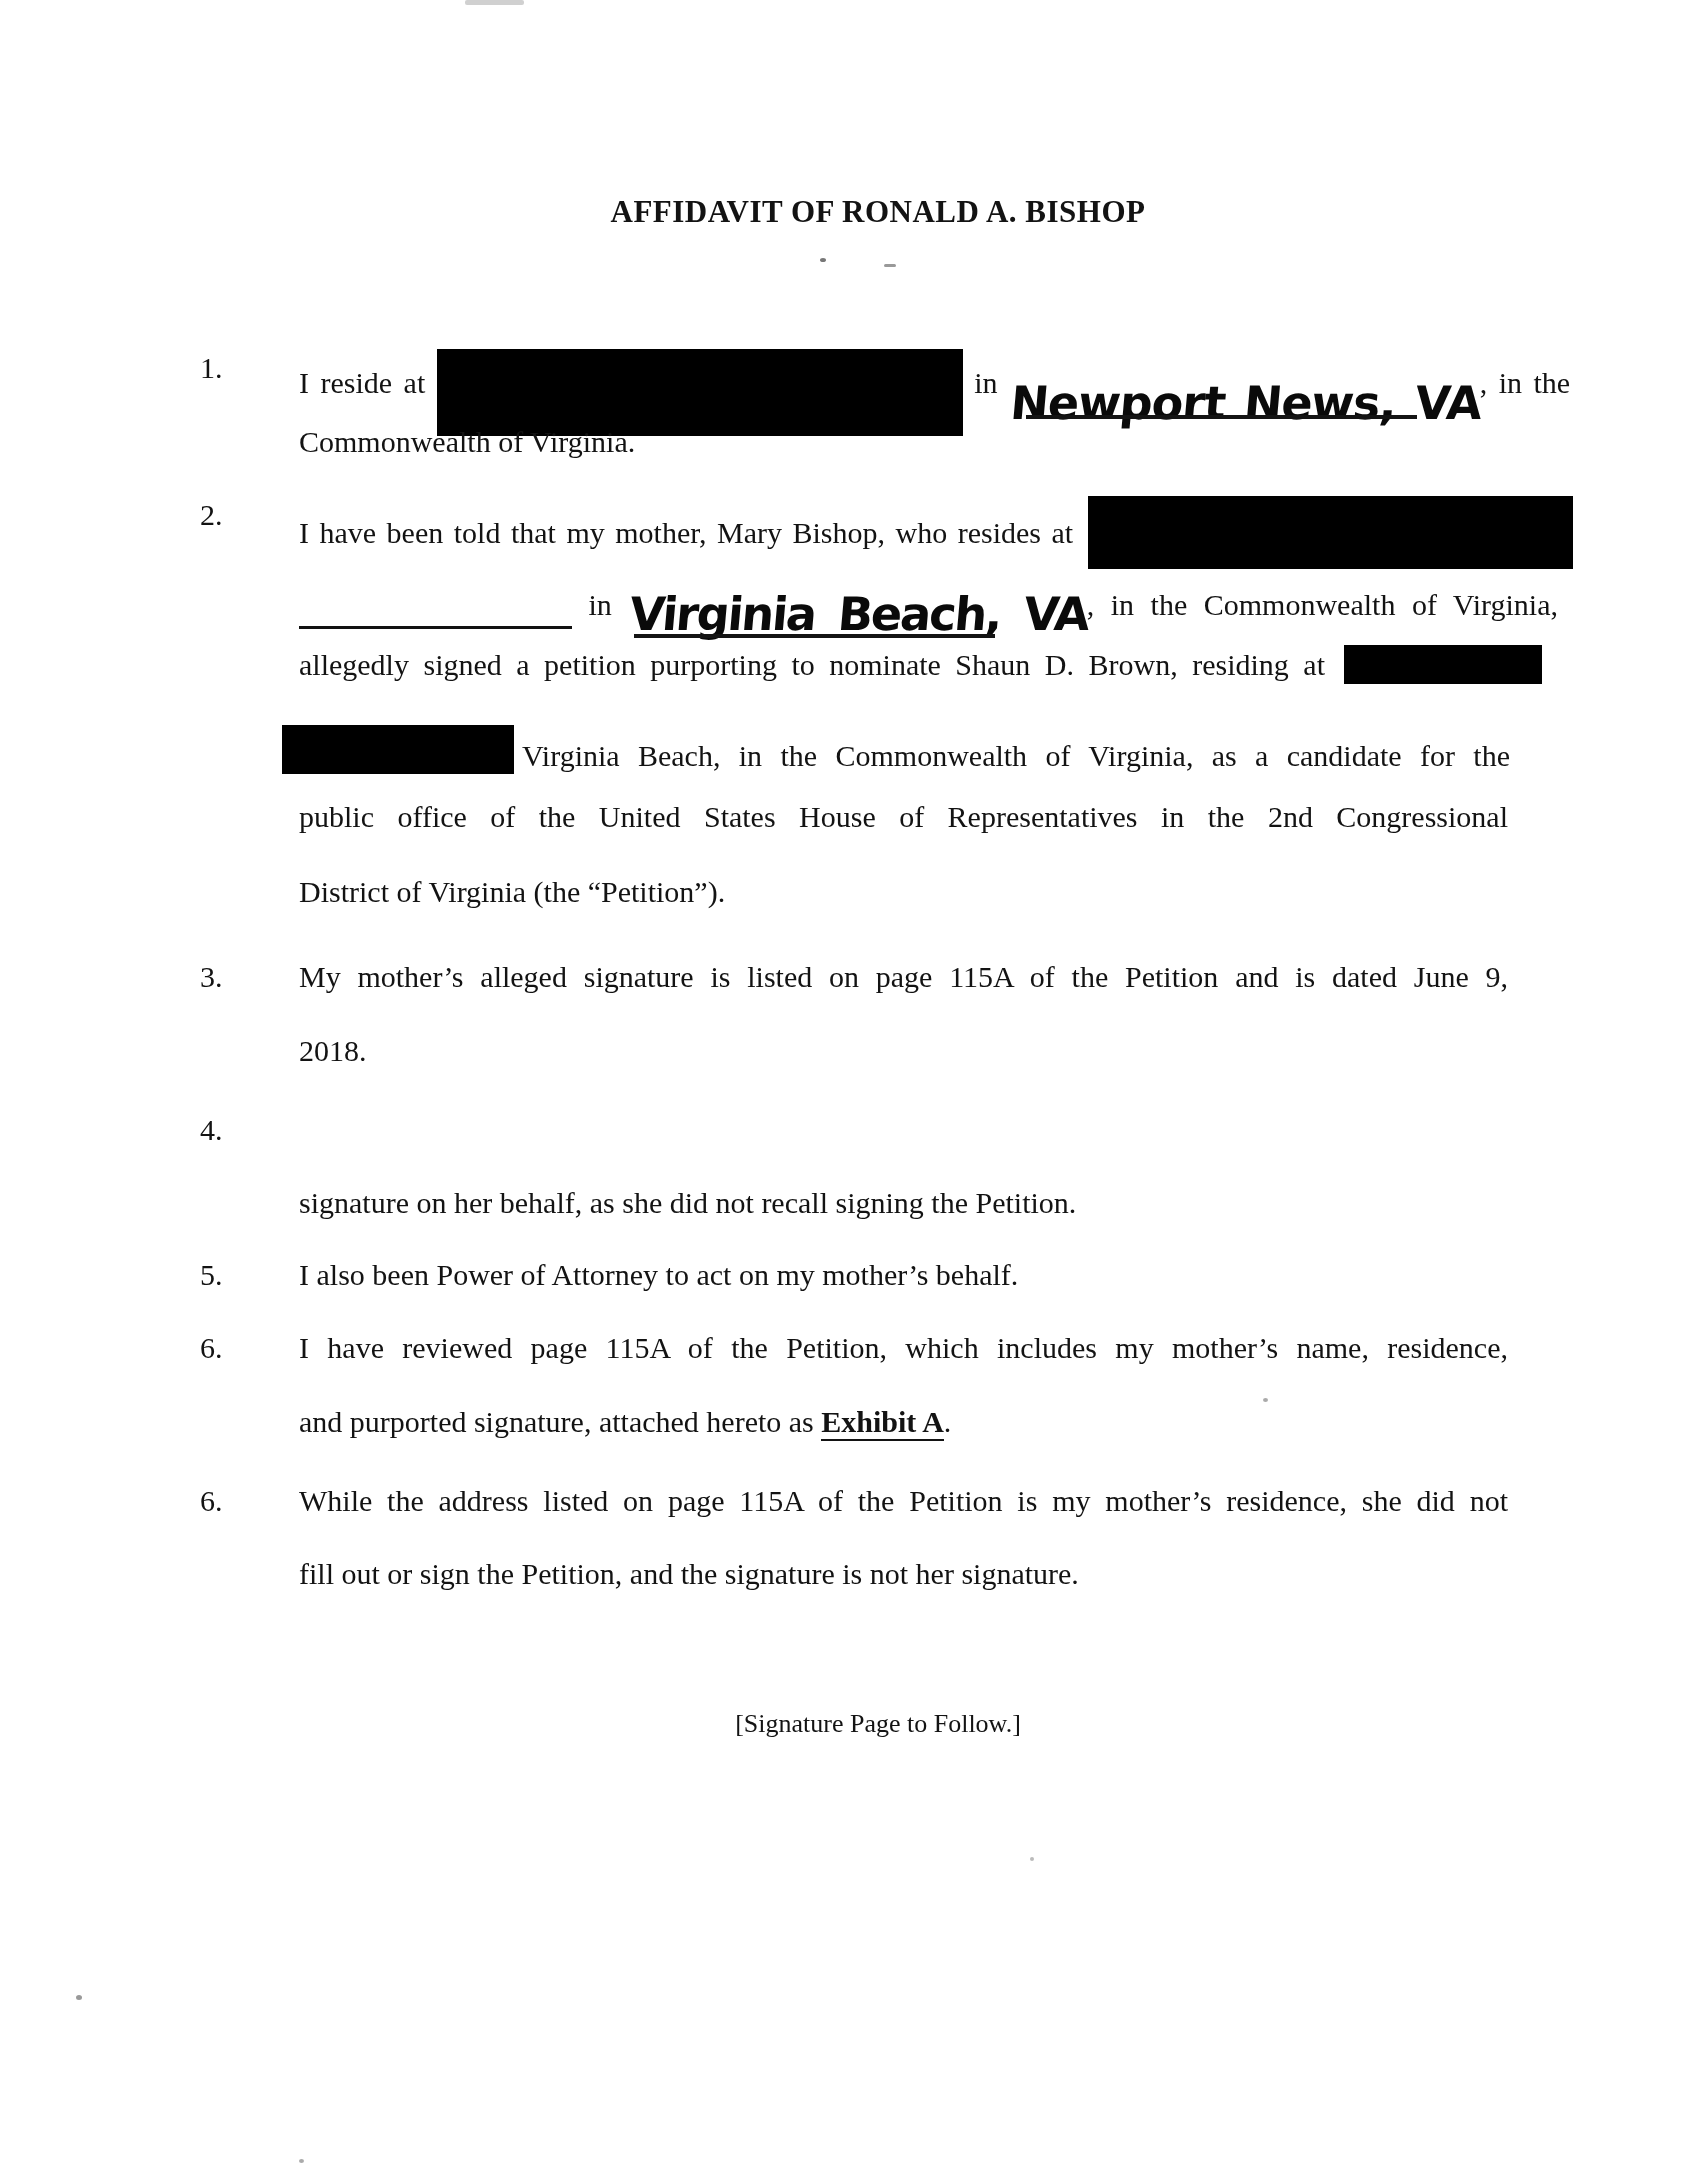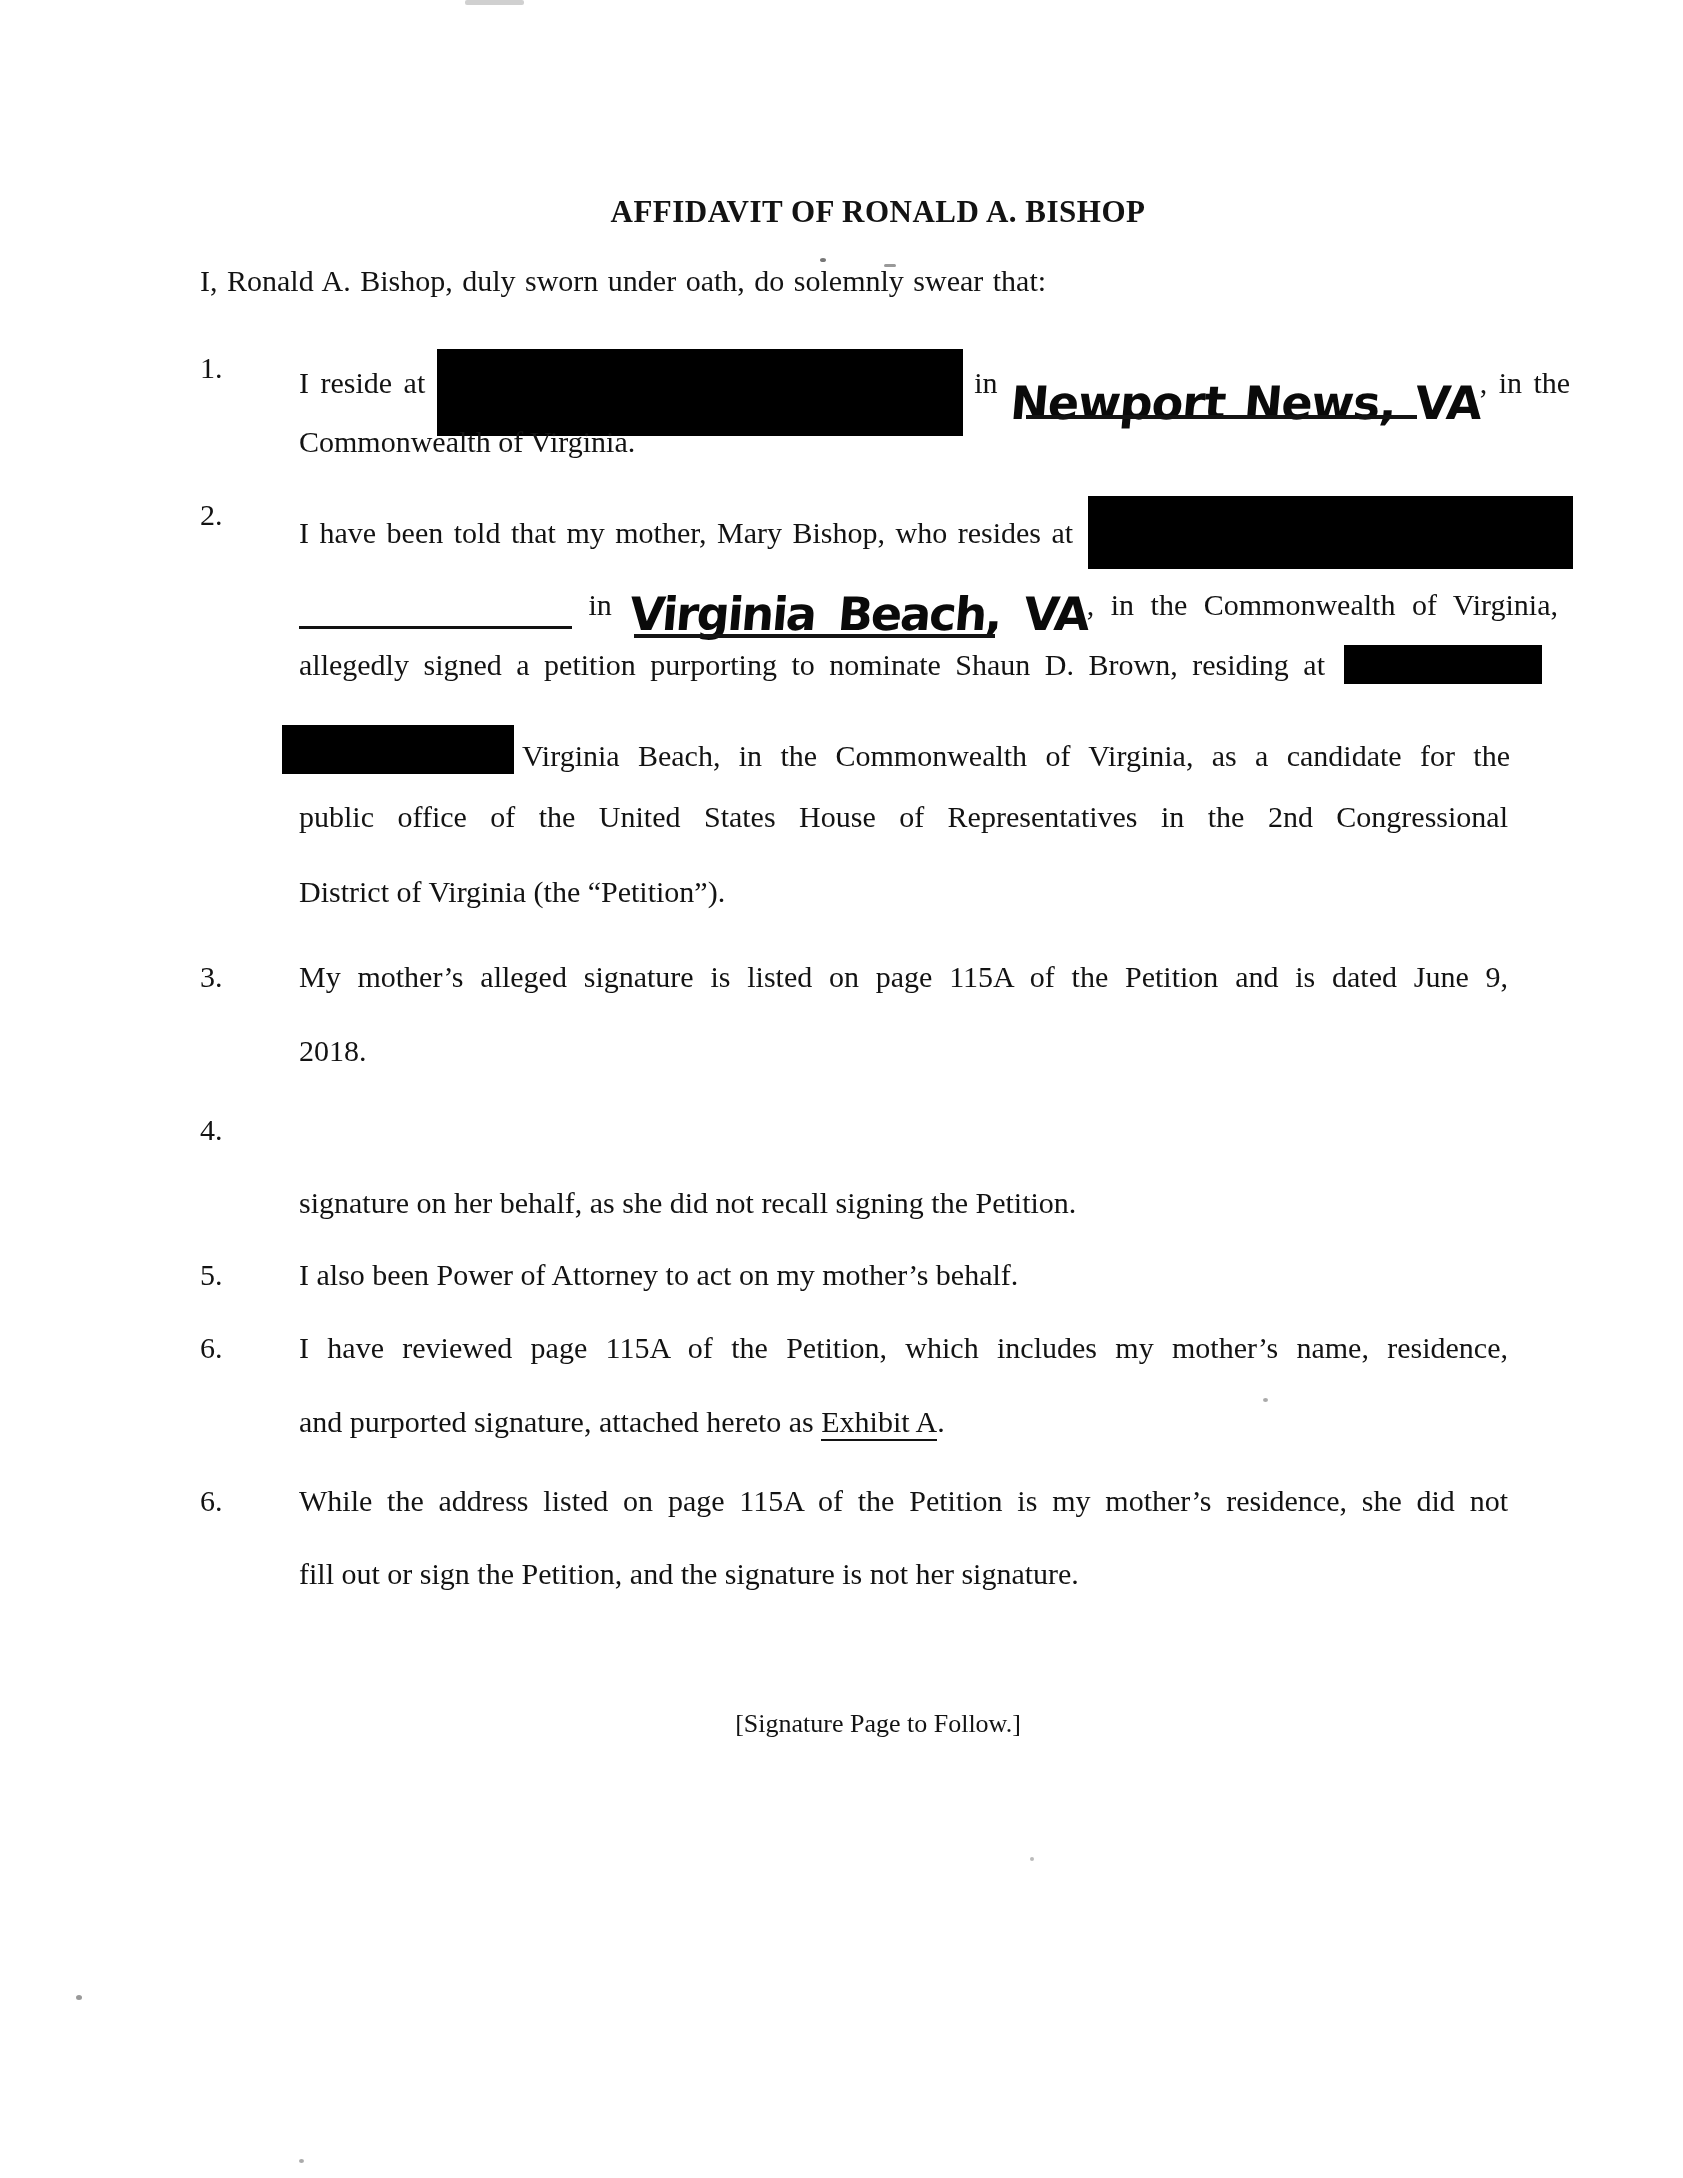--- a/index.html
+++ b/index.html
@@ -46,21 +46,21 @@
     transform-origin:0 100%;
     color:#0a0a0a;
   }
   .hw1 { font-size:46px; letter-spacing:-1px; vertical-align:-26px; }
   .hw2 { font-size:46px; letter-spacing:-2px; vertical-align:-15px; }
   .blank {
     display:inline-block; width:273px; height:14px;
     border-bottom:3px solid #111; vertical-align:-14px;
   }
   .bar { position:absolute; background:#141414; }
-  .uln { border-bottom:2px solid #131313; padding-bottom:1px; }
+  .uln { border-bottom:2px solid #131313; padding-bottom:1px;font-weight:bold; }
   .ws2 { word-spacing:2px; }
   .ws3 { word-spacing:3px;font-family:Liberation Serif, serif; }
   .ws4 { word-spacing:4px; }
   .ws7 { word-spacing:7px; }
   .ws9 { word-spacing:9px; }
   .artifact { position:absolute; border-radius:50%; }
 </style>
 </head>
 <body>
 
@@ -69,21 +69,20 @@
   <div class="artifact" style="left:465px;top:0;width:59px;height:5px;background:#aaa;opacity:.55;border-radius:2px;"></div>
   <div class="artifact" style="left:820px;top:258px;width:6px;height:4px;background:#777;"></div>
   <div class="artifact" style="left:884px;top:264px;width:12px;height:3px;background:#999;border-radius:2px;"></div>
   <div class="artifact" style="left:1263px;top:1398px;width:5px;height:4px;background:#aaa;"></div>
   <div class="artifact" style="left:76px;top:1995px;width:6px;height:5px;background:#999;"></div>
   <div class="artifact" style="left:299px;top:2159px;width:5px;height:4px;background:#aaa;"></div>
   <div class="artifact" style="left:1030px;top:1857px;width:4px;height:4px;background:#bbb;"></div>
 
   <div class="title">AFFIDAVIT OF RONALD A. BISHOP</div>
 
-  <div class="line ws2" style="left:200px;top:262px;">I, Ronald A. Bishop, duly sworn under oath, do solemnly swear that:</div>
 
   <div class="num" style="left:200px;top:349px;">1.</div>
   <div class="line ws4" style="left:299px;top:349px;">
     <span>I reside at</span>
     <span class="redact box1"></span>
     <span>in</span>
     <span class="hw hw1">Newport News, VA</span><span>, in the</span>
   </div>
   <div class="bar" style="left:1026px;top:415px;width:391px;height:4px;"></div>
   <div class="line" style="left:299px;top:423px;">Commonwealth of Virginia.</div>

